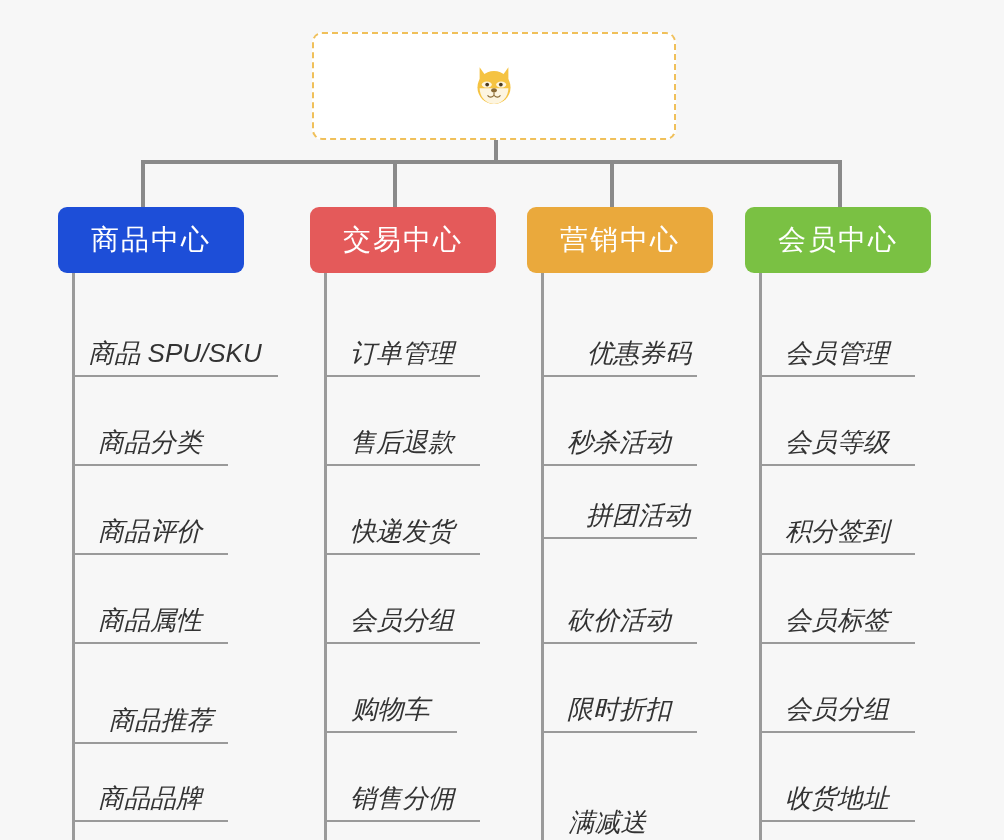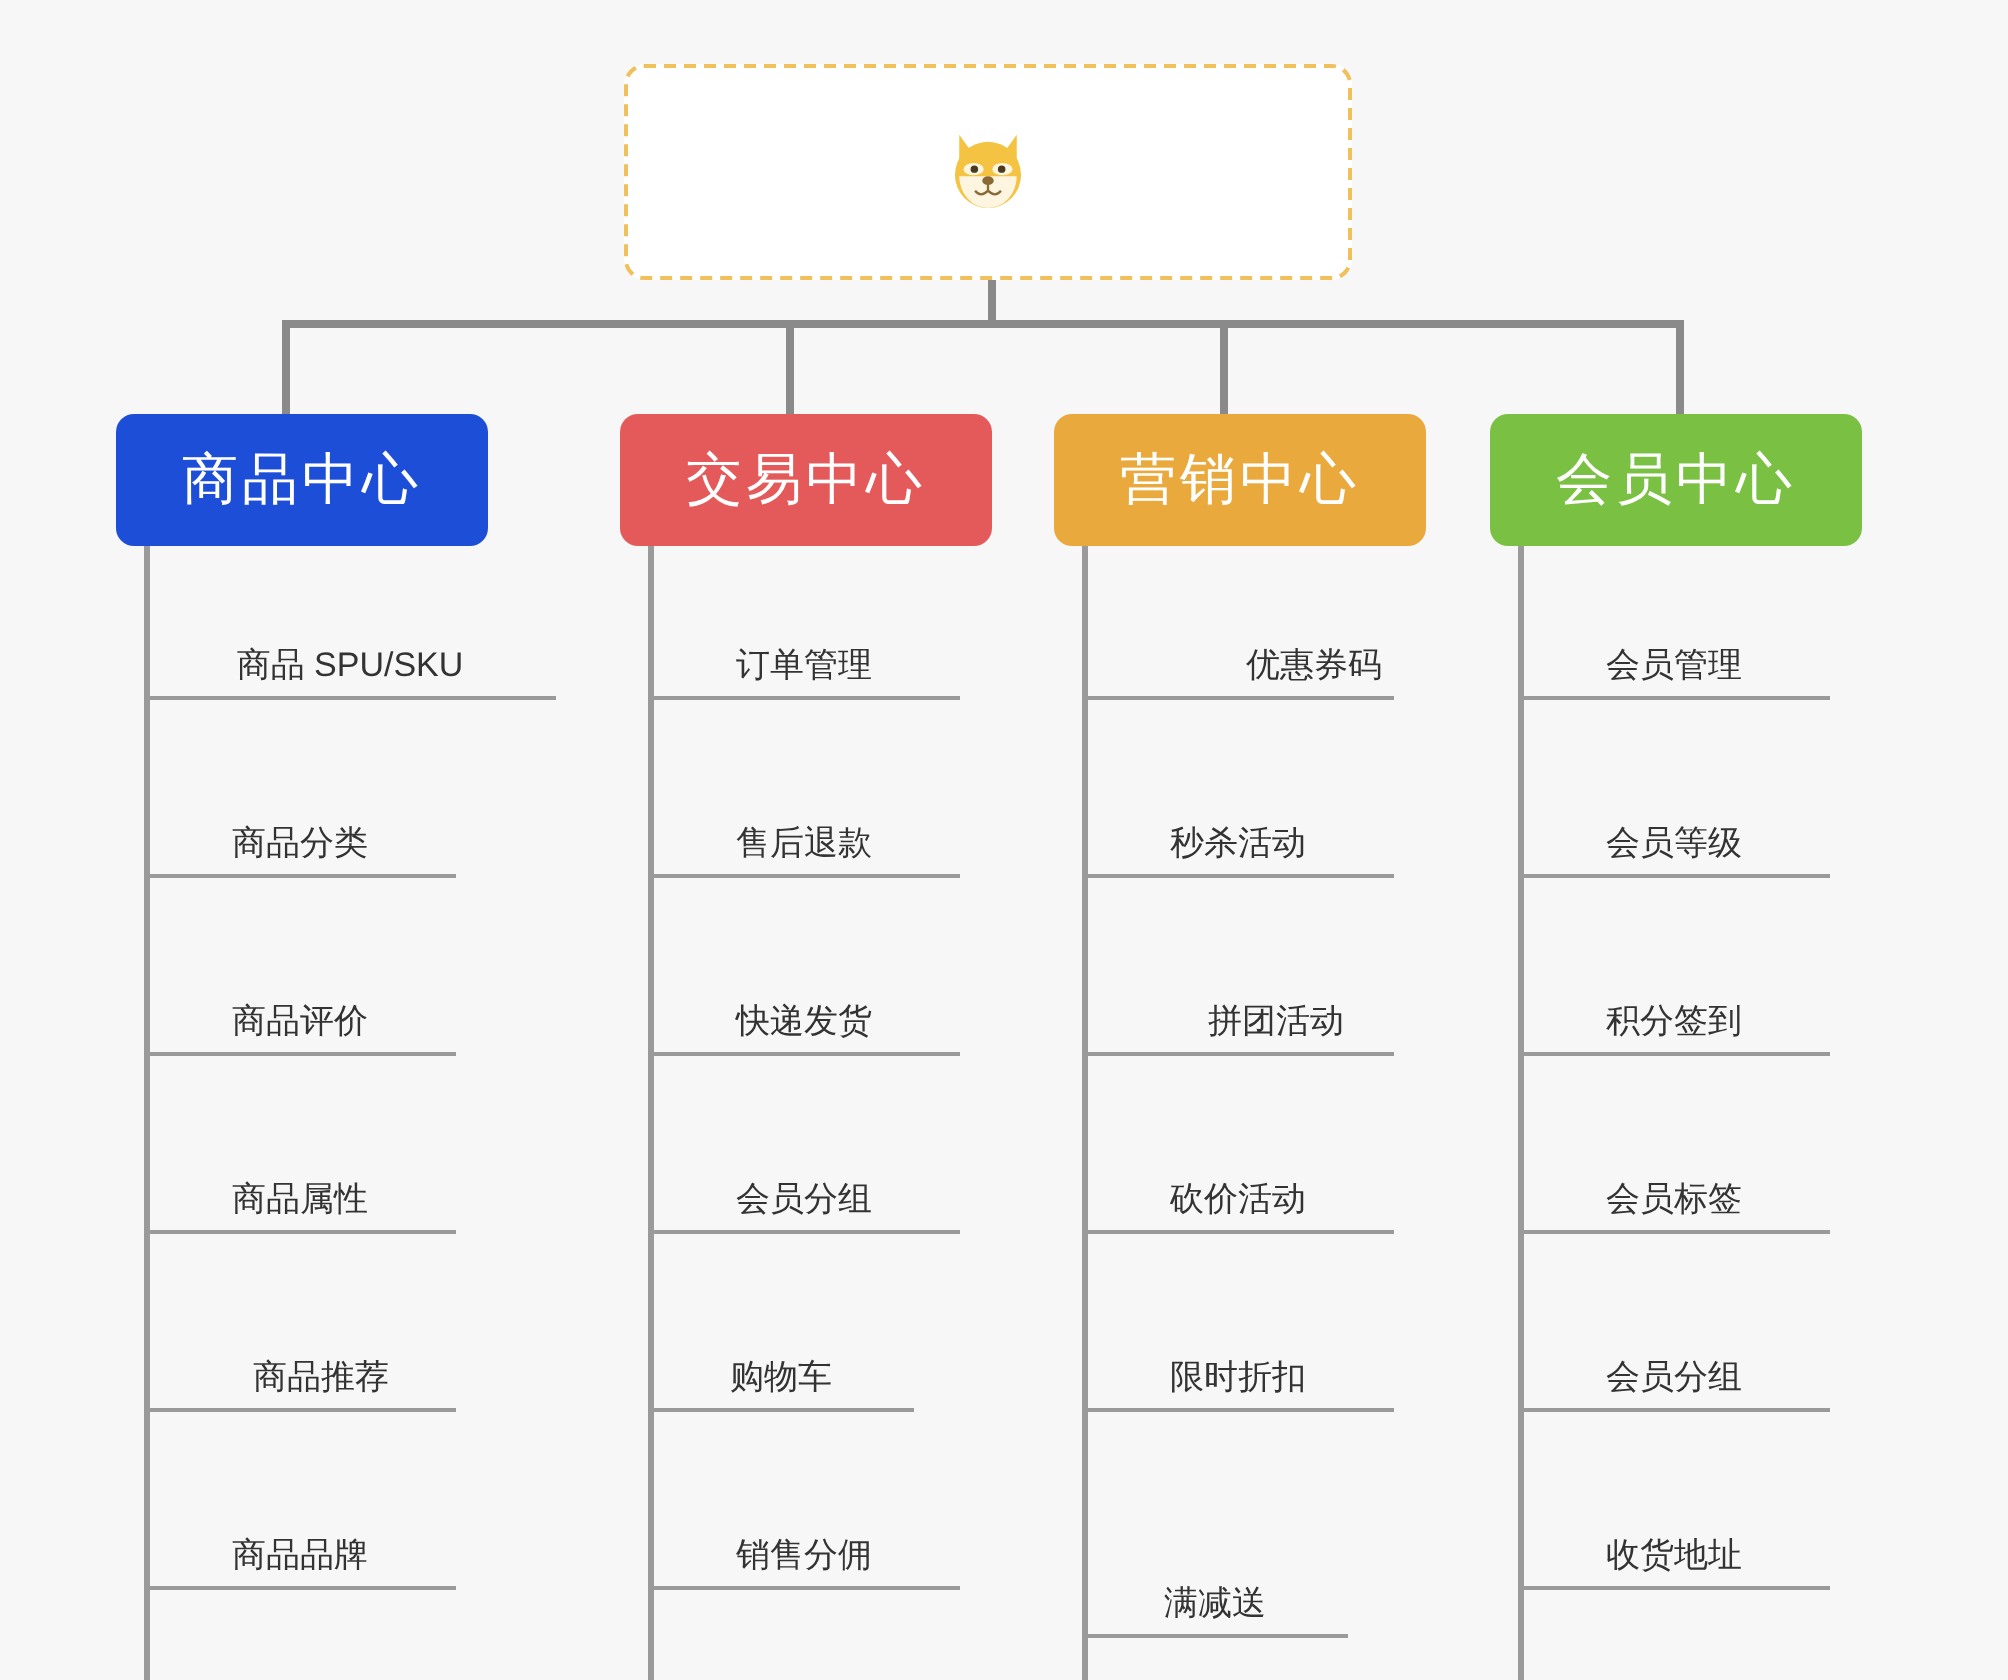--- a/index.html
+++ b/index.html
@@ -86,29 +86,30 @@
     left: 14px;
     top: 66px;
     width: 3px;
     background: #9a9a9a;
   }
 
   .leaf {
     position: absolute;
     left: 14px;
     box-sizing: border-box;
-    height: 77px;
+    height: 104px;
     display: flex;
     align-items: flex-end;
     justify-content: center;
     padding: 0 6px 4px 6px;
     border-bottom: 2px solid #9a9a9a;
     color: #333333;
-    font-size: 17px;
+    font-size: 26px;
     white-space: nowrap;
+    font-style: italic;
   }
 </style>
 </head>
 <body>
 
 <div id="stage">
 
   <div id="root-node">
     <svg class="dog-icon" viewBox="0 0 64 64">
       <path d="M12 6 L12 26 L22 20 Z" fill="#f5c342"></path>
@@ -144,21 +145,21 @@
       </div>
       <div class="leaf" style="top: 155px; width: 156px;">
         <span>商品分类</span>
       </div>
       <div class="leaf" style="top: 244px; width: 156px;">
         <span>商品评价</span>
       </div>
       <div class="leaf" style="top: 333px; width: 156px;">
         <span>商品属性</span>
       </div>
-      <div class="leaf" style="top: 422px; width: 156px; padding-left: 27px;">
+      <div class="leaf" style="top: 433px; width: 156px; padding-left: 27px;">
         <span>商品推荐</span>
       </div>
       <div class="leaf" style="top: 511px; width: 156px;">
         <span>商品品牌</span>
       </div>
     </div>
     <div class="branch" style="left: 310px;">
       <div class="branch-head" style="background: rgb(228, 90, 90);">
         <span>交易中心</span>
       </div>
@@ -186,21 +187,21 @@
       <div class="branch-head" style="background: rgb(234, 169, 60);">
         <span>营销中心</span>
       </div>
       <div class="spine" style="height: 593px;"></div>
       <div class="leaf" style="top: 66px; width: 156px; justify-content: flex-end;">
         <span>优惠券码</span>
       </div>
       <div class="leaf" style="top: 155px; width: 156px;">
         <span>秒杀活动</span>
       </div>
-      <div class="leaf" style="top: 244px; width: 156px; padding-left: 44px;">
+      <div class="leaf" style="top: 228px; width: 156px; padding-left: 44px;">
         <span>拼团活动</span>
       </div>
       <div class="leaf" style="top: 333px; width: 156px;">
         <span>砍价活动</span>
       </div>
       <div class="leaf" style="top: 422px; width: 156px;">
         <span>限时折扣</span>
       </div>
       <div class="leaf" style="top: 535px; width: 133px;">
         <span>满减送</span>

